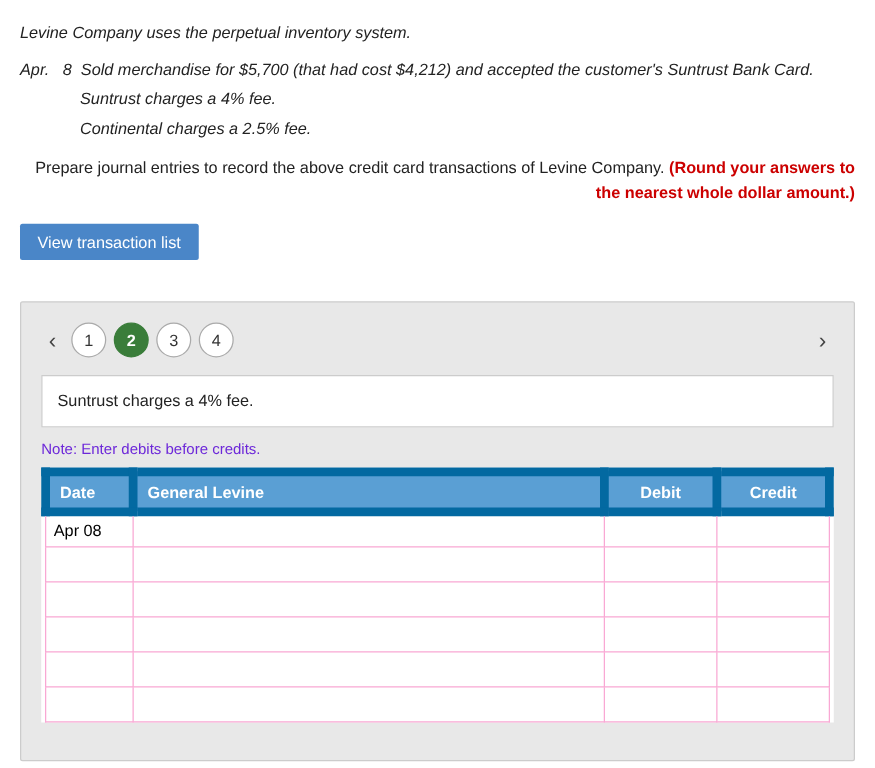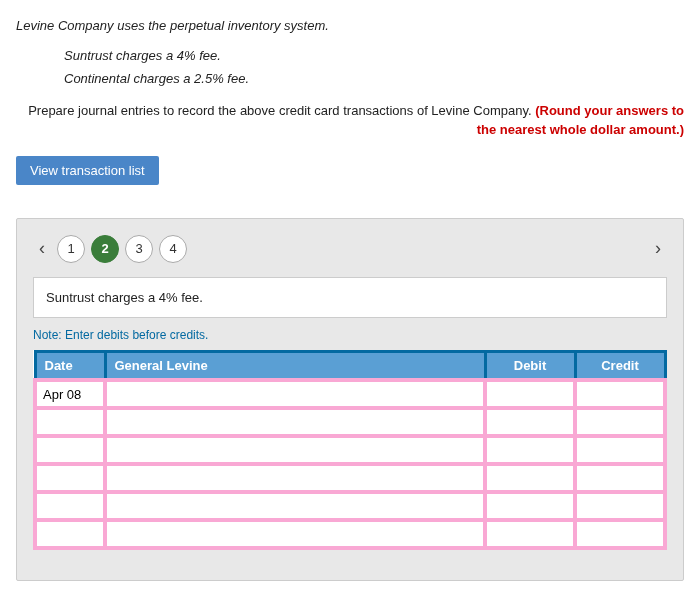--- a/index.html
+++ b/index.html
@@ -73,46 +73,46 @@
     }
     .description-box {
       background: #fff;
       border: 1px solid #ccc;
       padding: 10px 12px;
       margin-bottom: 10px;
       font-size: 13px;
       line-height: 1.5;
     }
     .note-text {
-      color: #0369a1;
+      color: #6d28d9;
       font-size: 12px;
       margin-bottom: 8px;
     }
     .journal-table {
       width: 100%;
       border-collapse: collapse;
       background: #fff;
       margin-bottom: 14px;
     }
     .journal-table thead tr th {
       background: #5a9fd4;
       color: #fff;
       font-weight: bold;
       padding: 5px 8px;
-      border: 3px solid #0369a1;
+      border: 7px solid #0369a1;
       text-align: left;
       font-size: 13px;
     }
     .journal-table thead tr th.debit-col,
     .journal-table thead tr th.credit-col {
       text-align: center;
       width: 90px;
     }
     .journal-table tbody tr td {
-      border: 4px solid #f9a8d4;
+      border: 1px solid #f9a8d4;
       padding: 0;
       height: 28px;
     }
     .journal-table tbody tr td input {
       width: 100%;
       height: 100%;
       border: none;
       outline: none;
       padding: 4px 6px;
       font-size: 13px;
@@ -129,20 +129,23 @@
 <body>
 
 
 
 
 <div class="intro-text">
   <p>Levine Company uses the perpetual inventory system.</p>
 </div>
 
 <div class="intro-text" style="margin-top:8px;">
+  <p>
+    Apr. &nbsp;&nbsp;8 &nbsp;Sold merchandise for $5,700 (that had cost $4,212) and accepted the customer's Suntrust Bank Card.
+  </p>
   <p class="indent">Suntrust charges a 4% fee.</p>
   <p class="indent">Continental charges a 2.5% fee.</p>
 </div>
 
 <div class="prepare-text">
   <span>Prepare journal entries to record the above credit card transactions of Levine Company. </span><span class="bold-red">(Round your answers to the nearest whole dollar amount.)</span>
 </div>
 
 <button class="view-transaction-btn">View transaction list</button>
 

